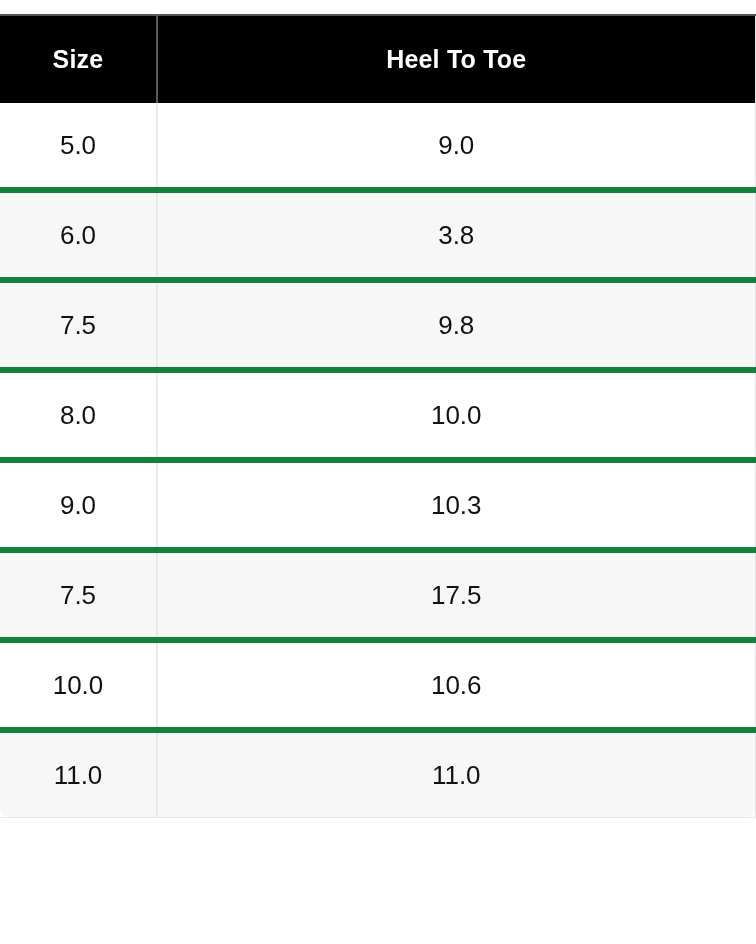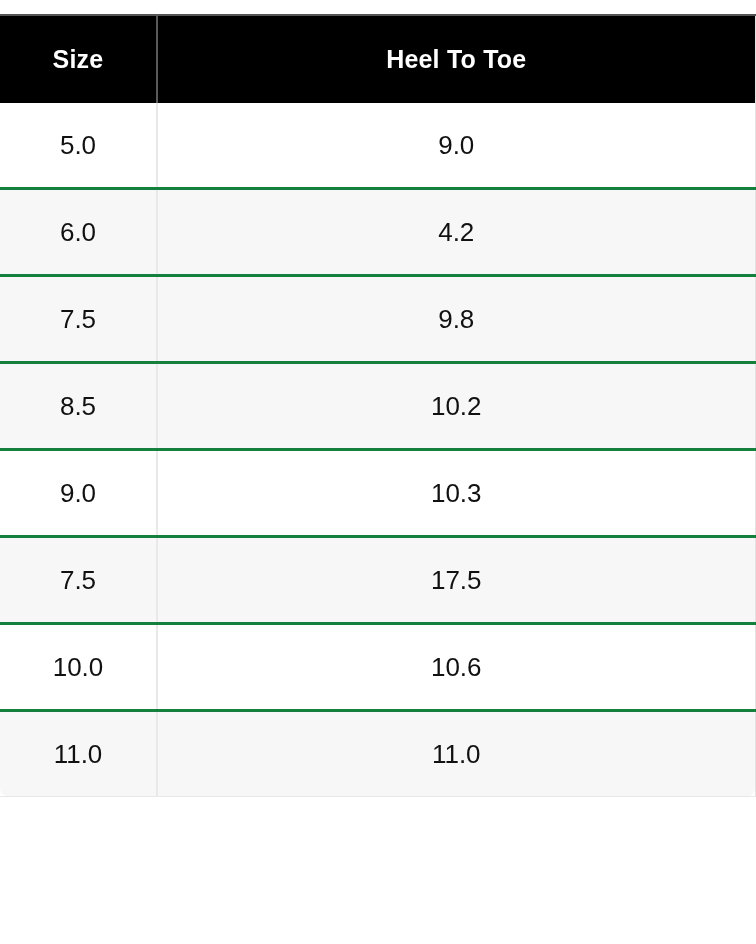--- a/index.html
+++ b/index.html
@@ -61,21 +61,21 @@
 
   tbody tr.data-row td {
     height: 84px;
     padding: 0;
     text-align: center;
     vertical-align: middle;
     font-size: 26px;
     font-weight: normal;
     color: #111111;
     background: #ffffff;
-    border-bottom: 3px solid #15803d;
+    border-bottom: 6px solid #15803d;
   }
   tbody tr.data-row td.cell-size {
     border-right: 2px solid #e9e9e9;
   }
   tbody tr.data-row.alt td {
     background: #f7f7f7;
     text-align: center;
   }
   tbody tr.data-row:last-child td {
     border-bottom: none;
@@ -103,29 +103,29 @@
           <th class="th-htt">Heel To Toe</th>
         </tr>
       </thead>
       <tbody id="chart-body">
           <tr class="data-row">
             <td class="cell-size">5.0</td>
             <td class="cell-htt">9.0</td>
           </tr>
           <tr class="data-row alt">
             <td class="cell-size">6.0</td>
-            <td class="cell-htt">4.2</td>
+            <td class="cell-htt">3.8</td>
           </tr>
           <tr class="data-row alt">
             <td class="cell-size">7.5</td>
             <td class="cell-htt">9.8</td>
           </tr>
-          <tr class="data-row alt">
-            <td class="cell-size">8.5</td>
-            <td class="cell-htt">10.2</td>
+          <tr class="data-row">
+            <td class="cell-size">8.0</td>
+            <td class="cell-htt">10.0</td>
           </tr>
           <tr class="data-row">
             <td class="cell-size">9.0</td>
             <td class="cell-htt">10.3</td>
           </tr>
           <tr class="data-row alt">
             <td class="cell-size">7.5</td>
             <td class="cell-htt">17.5</td>
           </tr>
           <tr class="data-row">

